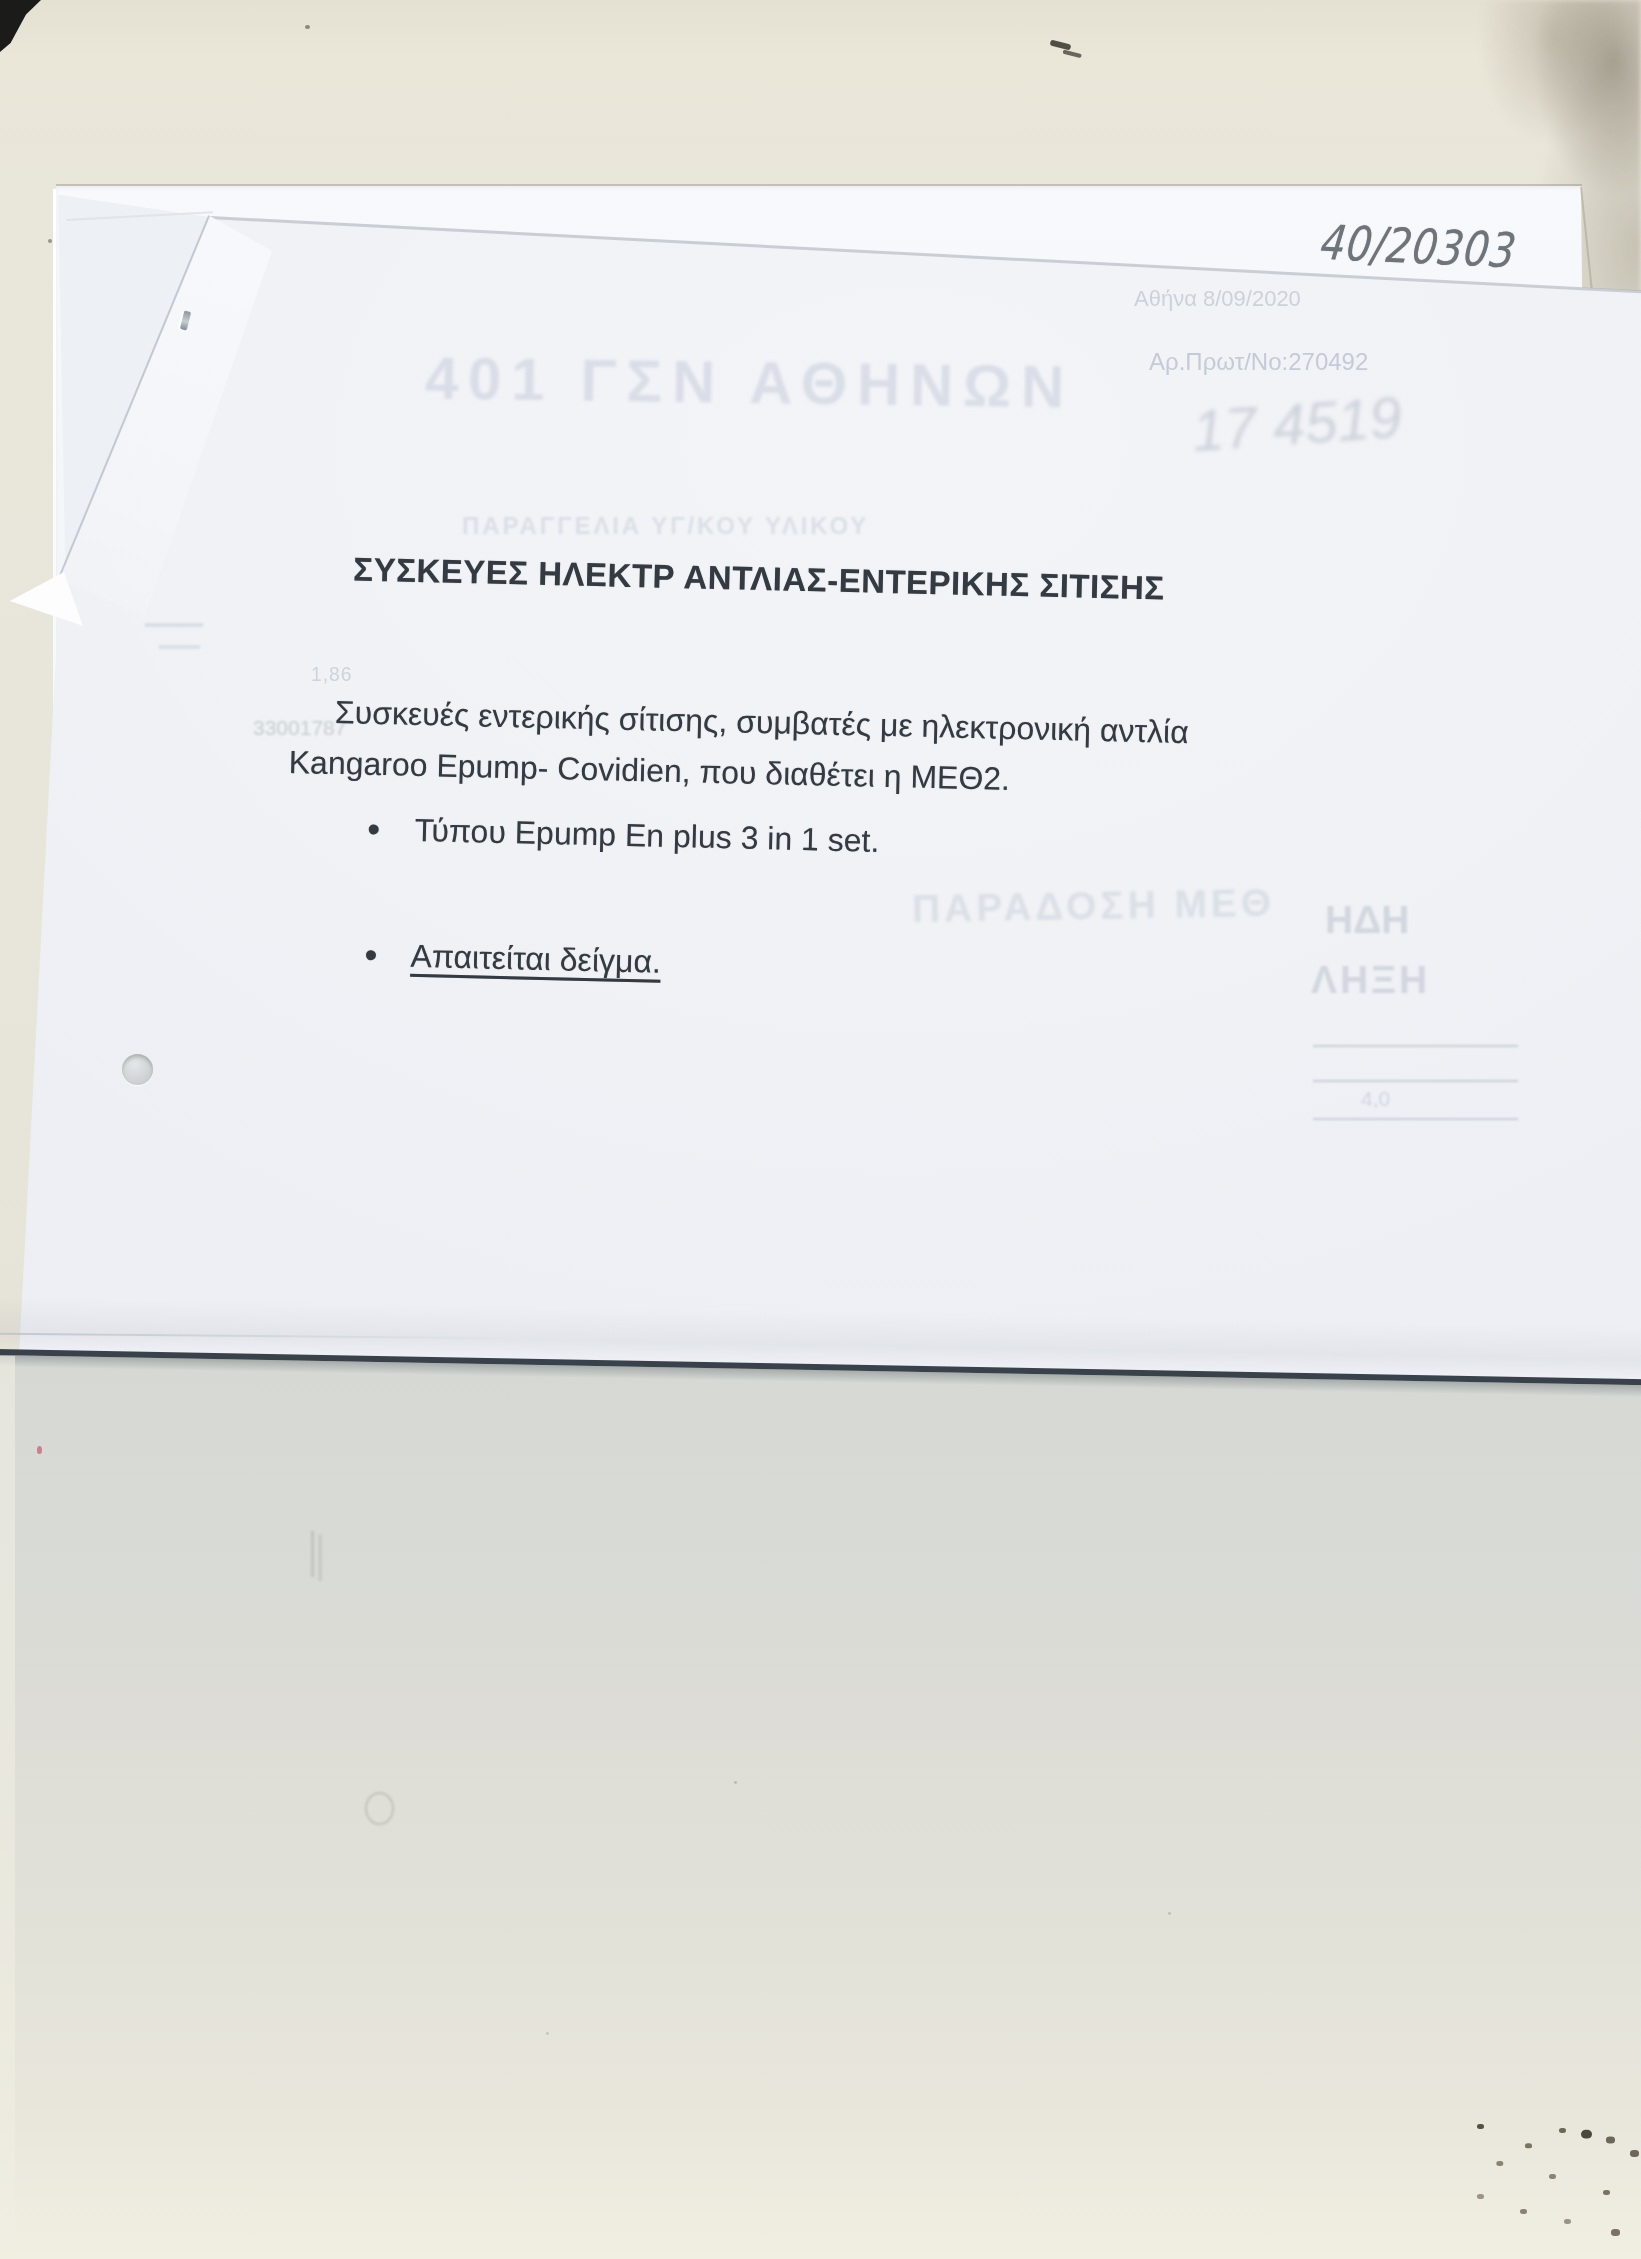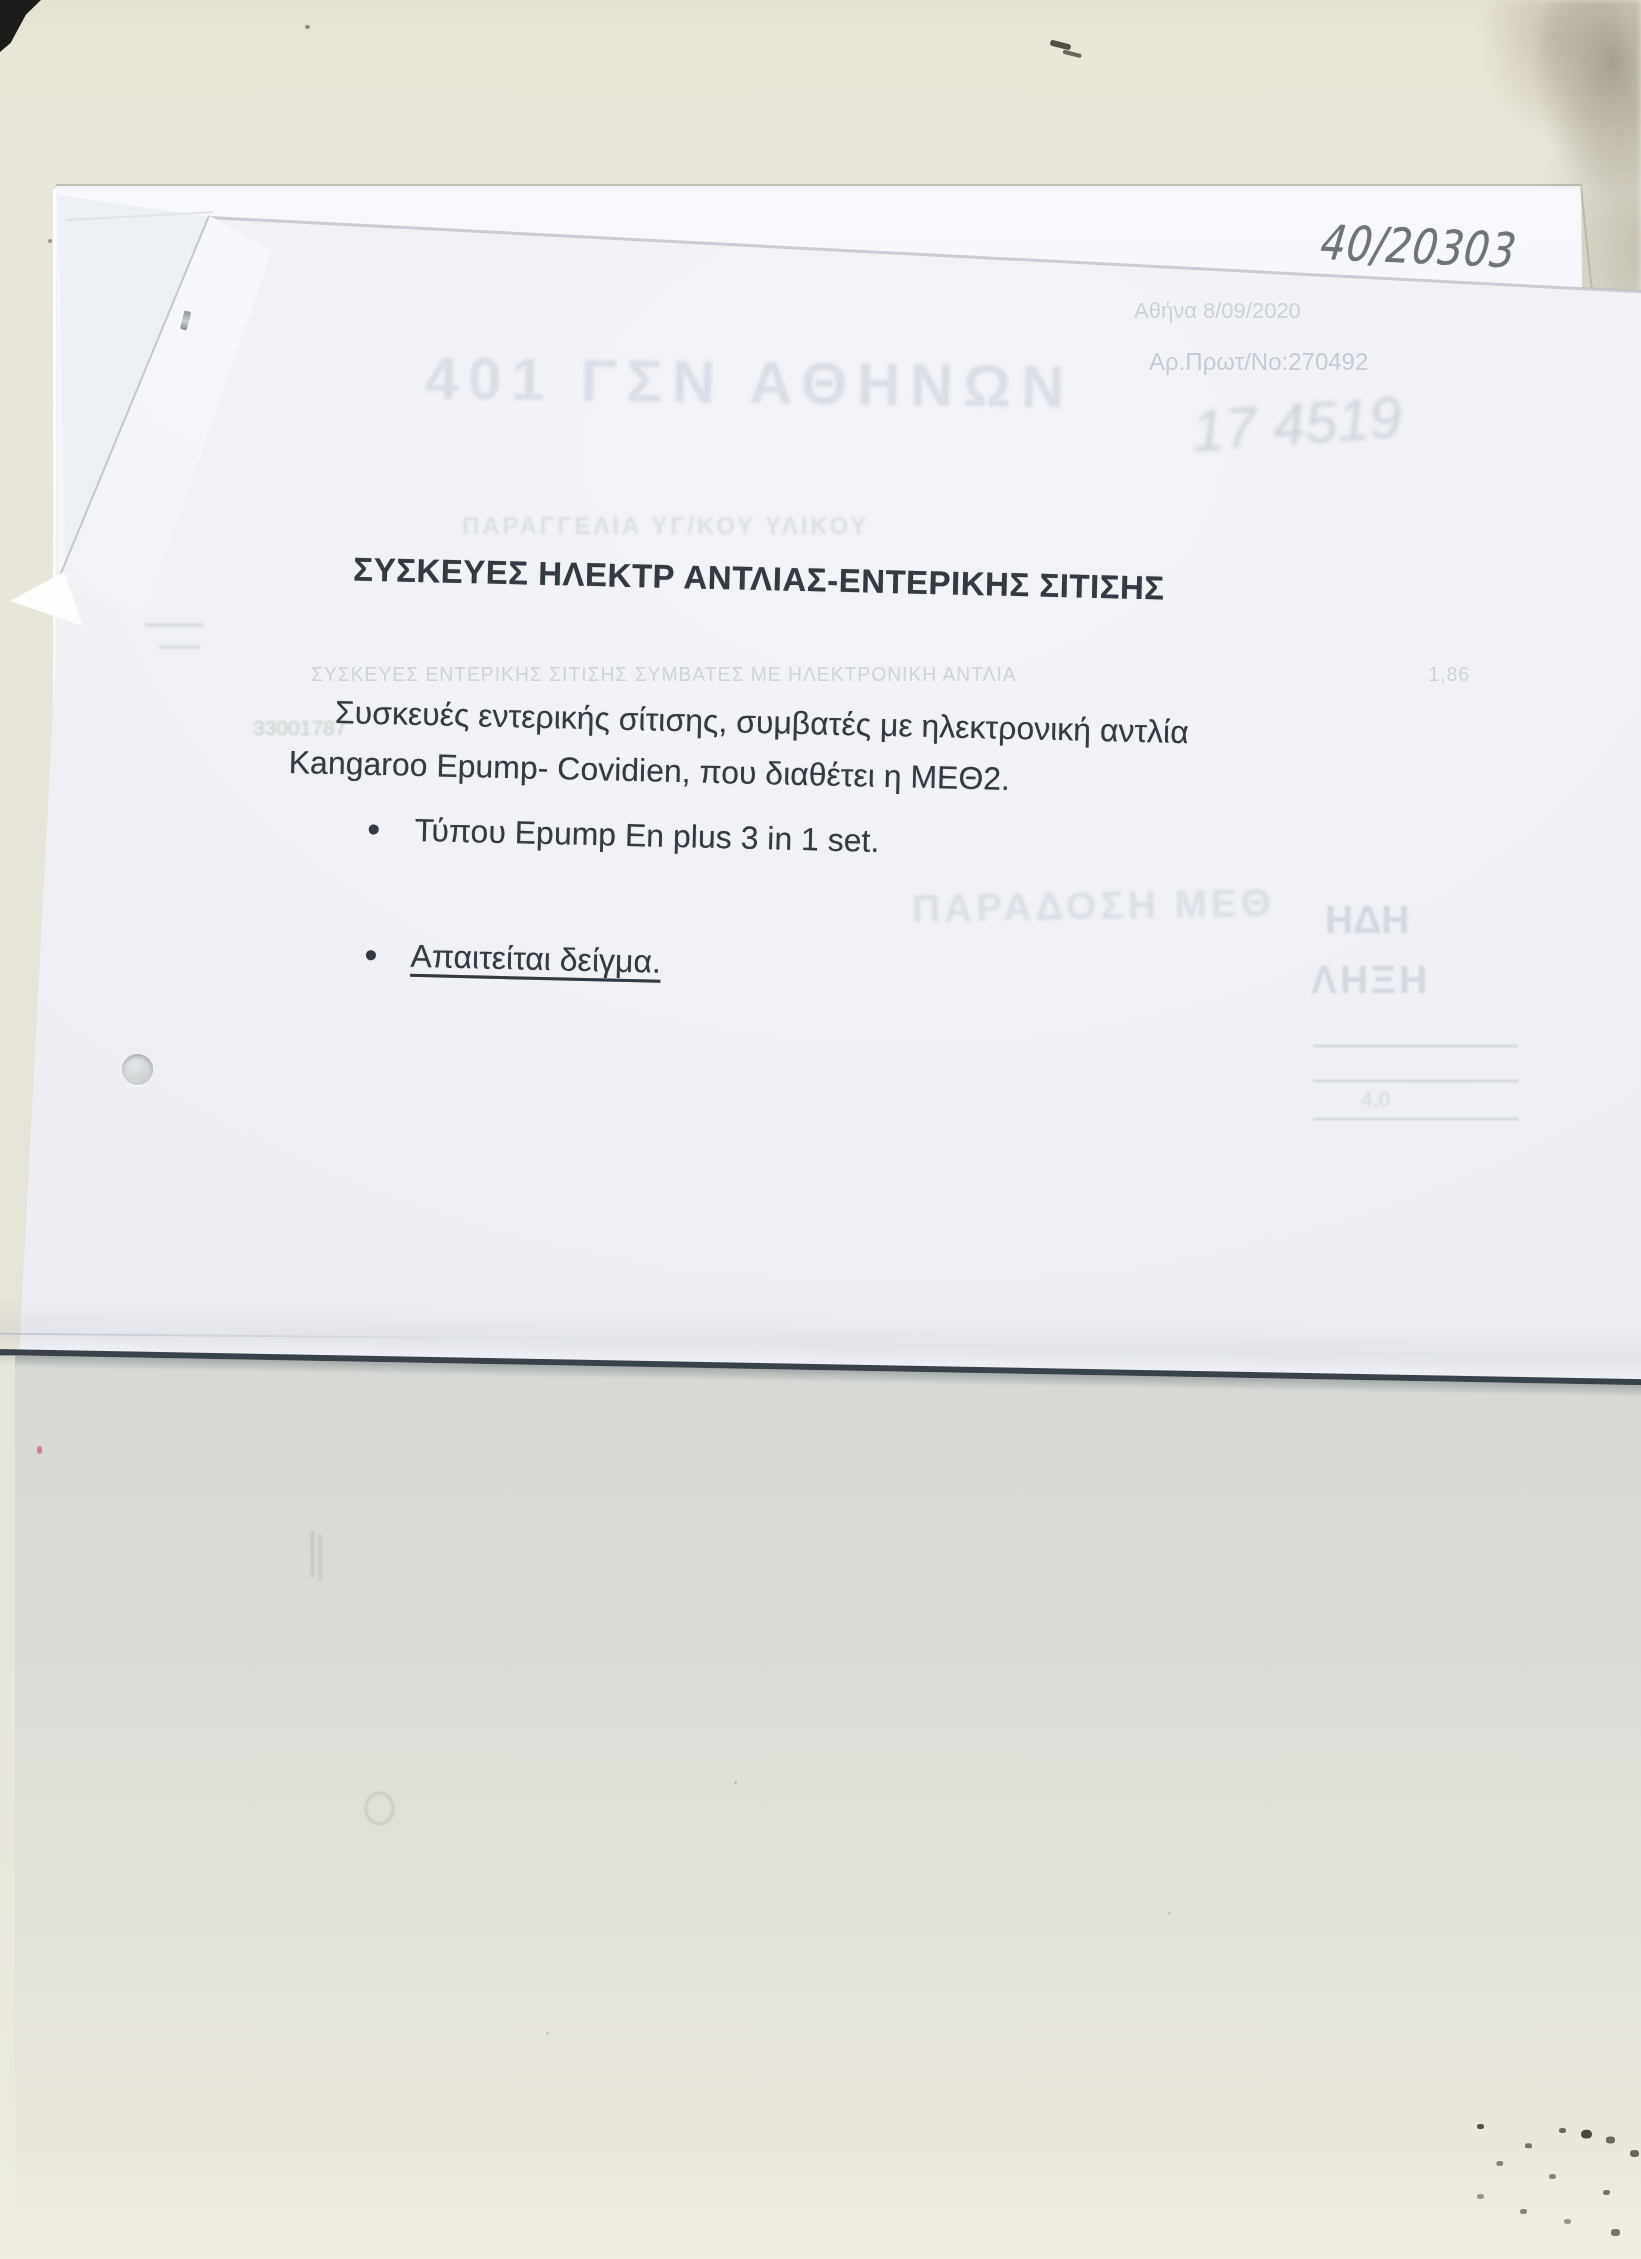--- a/index.html
+++ b/index.html
@@ -76,21 +76,21 @@
   
   .handwriting{left:1325px;top:214px;font-family:"DejaVu Sans",sans-serif;
     font-size:48px;font-style:italic;color:#6f747b;letter-spacing:1px;
     transform:rotate(2.5deg) skewX(-5deg) scaleX(.82);transform-origin:0 0;
     text-shadow:0 0 1px rgba(111,116,123,.6);}
 
   
   .ghost{color:rgba(174,182,201,.42);filter:blur(1.2px);white-space:nowrap;}
   .g-hospital{left:425px;top:348px;font-size:60px;font-weight:700;letter-spacing:9.7px;
     color:rgba(176,184,201,.36);filter:blur(1.7px);transform:rotate(.8deg);}
-  .g-date{left:1134px;top:286px;font-size:22px;color:rgba(167,176,192,.5);filter:blur(0.6px);margin-top:12px;}
+  .g-date{left:1134px;top:286px;font-size:22px;color:rgba(167,176,192,.5);filter:blur(0.6px);}
   .g-proto{left:1149px;top:348px;font-size:24px;color:rgba(160,170,188,.55);filter:blur(0.7px);}
   .g-hand{left:1192px;top:390px;font-size:58px;font-style:italic;
     color:rgba(152,162,176,.4);filter:blur(1.9px);transform:rotate(-4deg);}
   .g-order{left:462px;top:512px;font-size:24px;font-weight:700;letter-spacing:2.9px;
     color:rgba(178,186,200,.35);filter:blur(1px);}
   .g-row{left:311px;top:664px;width:1159px;font-size:19.3px;letter-spacing:1px;
     color:rgba(165,172,186,.45);filter:blur(0.7px);display:flex;justify-content:space-between;}
   .g-code{left:253px;top:716px;font-size:21px;color:rgba(148,164,150,.45);filter:blur(1px);}
   .g-mark1{left:145px;top:623px;width:58px;height:3.9px;background:rgba(170,178,190,.3);filter:blur(1px);}
   .g-mark2{left:159px;top:645px;width:41px;height:3.9px;background:rgba(170,178,190,.28);filter:blur(1px);}
@@ -160,21 +160,20 @@
   <div class="abs fold-line"></div>
   <div class="abs fold-tip"></div>
   <div class="abs staple"></div>
 
   <div class="abs ghost g-hospital">401 ΓΣΝ ΑΘΗΝΩΝ</div>
   <div class="abs ghost g-date">Αθήνα 8/09/2020</div>
   <div class="abs ghost g-proto">Αρ.Πρωτ/Νο:270492</div>
   <div class="abs ghost g-hand">17 4519</div>
   <div class="abs ghost g-order">ΠΑΡΑΓΓΕΛΙΑ ΥΓ/ΚΟΥ ΥΛΙΚΟΥ</div>
   <div class="abs ghost g-row">
-    <span>ΣΥΣΚΕΥΕΣ ΕΝΤΕΡΙΚΗΣ ΣΙΤΙΣΗΣ ΣΥΜΒΑΤΕΣ ΜΕ ΗΛΕΚΤΡΟΝΙΚΗ ΑΝΤΛΙΑ</span>
     <span>1,86</span>
   </div>
   <div class="abs ghost g-code">33001787</div>
   <div class="abs g-mark1"></div>
   <div class="abs g-mark2"></div>
   <div class="abs ghost g-delivery">ΠΑΡΑΔΟΣΗ ΜΕΘ</div>
   <div class="abs g-stamp">
     <span class="l1">ΗΔΗ</span>
     <span class="l2">ΛΗΞΗ</span>
     <span class="bar b1"></span>

